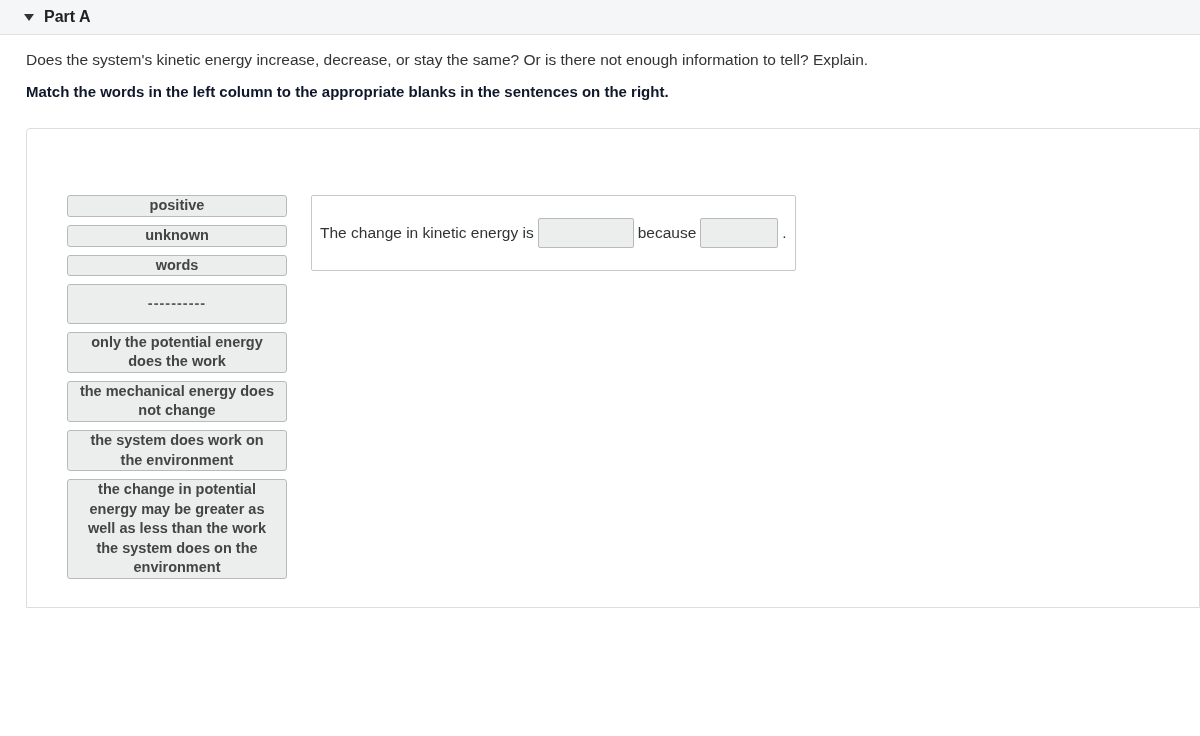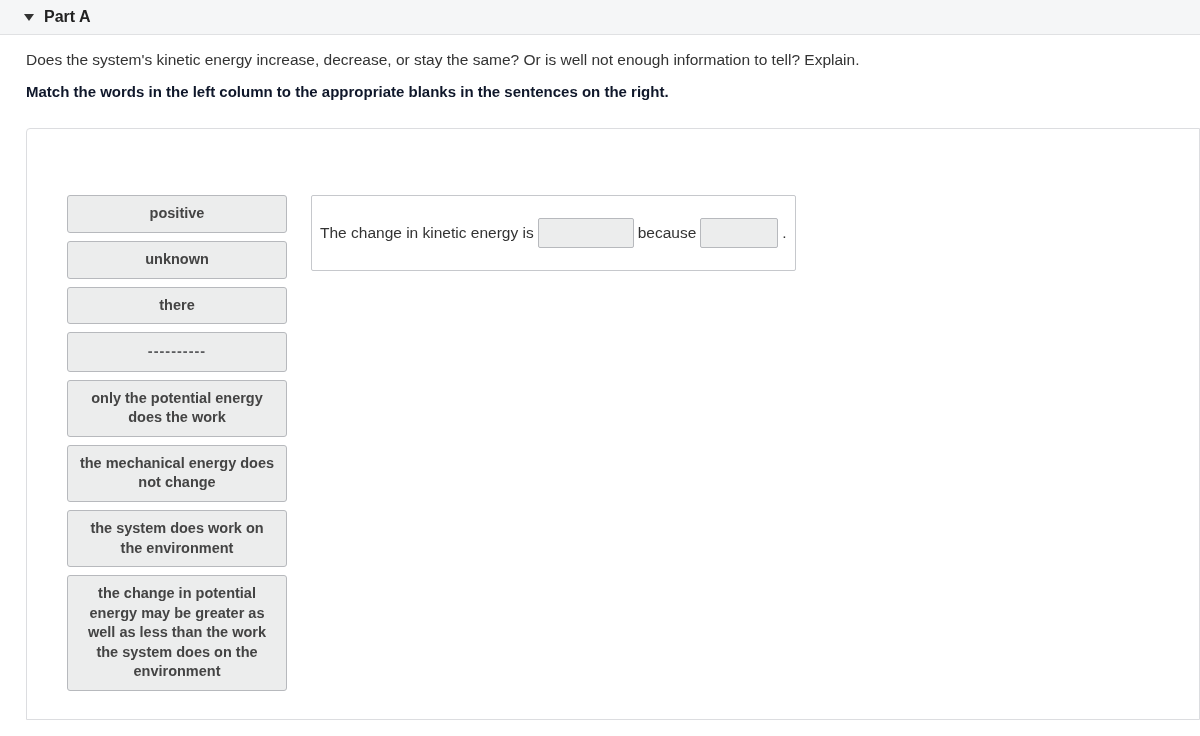--- a/index.html
+++ b/index.html
@@ -9,47 +9,47 @@
     .sidebar-text { line-height: 1.4; color: #222; }
     .main { flex: 1; display: flex; flex-direction: column; }
     .part-header { display: flex; align-items: center; gap: 10px; padding: 8px 12px 8px 24px; background: #f5f6f7; border-bottom: 1px solid #e0e1e3; }
     .caret { width: 0; height: 0; border-left: 5px solid transparent; border-right: 5px solid transparent; border-top: 7px solid #333; }
     .part-title { font-weight: bold; color: #222; font-size: 16px; }
     .question-area { padding: 14px 8px 14px 26px; }
     .question-text { font-size: 15.5px; color: #333; line-height: 1.45; margin-bottom: 12px; }
     .instruction { font-weight: bold; color: #0f172a; font-size: 15px; }
     .workspace { margin: 14px 0 0 26px; border: 1px solid #dcdde0; border-left: 1px solid #dcdde0; border-radius: 4px 0 0 0; padding: 66px 20px 28px 40px; display: flex; gap: 24px; align-items: flex-start; }
     .tiles-col { display: flex; flex-direction: column; gap: 8px; align-items: stretch; width: 220px; }
-    .tile { border: 1px solid #b7b9bd; background: #eceded; border-radius: 3px; padding: 8px 10px; text-align: center; font-weight: bold; color: #444; font-size: 14.5px; cursor: grab; line-height: 1.35; }
+    .tile { border: 1px solid #b7b9bd; background: #eceded; border-radius: 3px; padding: 0 10px; text-align: center; font-weight: bold; color: #444; font-size: 14.5px; cursor: grab; line-height: 1.35; }
     .tile.divider { background: #eceded; color: #5b5c5e; letter-spacing: 1px; font-weight: bold; padding: 9px 10px; }
     .sentence-row { display: flex; align-items: center; gap: 4px; border: 1px solid #c6c8cc; padding: 22px 8px; border-radius: 2px; margin-top: 0; font-size: 15.5px; color: #333; }
     .drop-slot { display: inline-block; width: 96px; height: 30px; border: 1px solid #b7b9bd; background: #eceded; border-radius: 2px; vertical-align: middle; }
     .drop-slot.wide { width: 78px; }
   </style>
 </head>
 <body>
 
 <div class="container">
 
   <div class="main">
     <div class="part-header">
       <div class="caret"></div>
       <div class="part-title">Part A</div>
     </div>
 
     <div class="question-area">
-      <div class="question-text">Does the system's kinetic energy increase, decrease, or stay the same? Or is well not enough information to tell? Explain.</div>
+      <div class="question-text">Does the system's kinetic energy increase, decrease, or stay the same? Or is there not enough information to tell? Explain.</div>
       <div class="instruction">Match the words in the left column to the appropriate blanks in the sentences on the right.</div>
     </div>
 
     <div class="workspace">
       <div class="tiles-col">
         <div class="tile">positive</div>
         <div class="tile">unknown</div>
-        <div class="tile">there</div>
+        <div class="tile">words</div>
         <div class="tile divider">----------</div>
         <div class="tile">only the potential energy does the work</div>
         <div class="tile">the mechanical energy does not change</div>
         <div class="tile">the system does work on the environment</div>
         <div class="tile">the change in potential energy may be greater as well as less than the work the system does on the environment</div>
 
       </div>
 
       <div>
         <div class="sentence-row">

